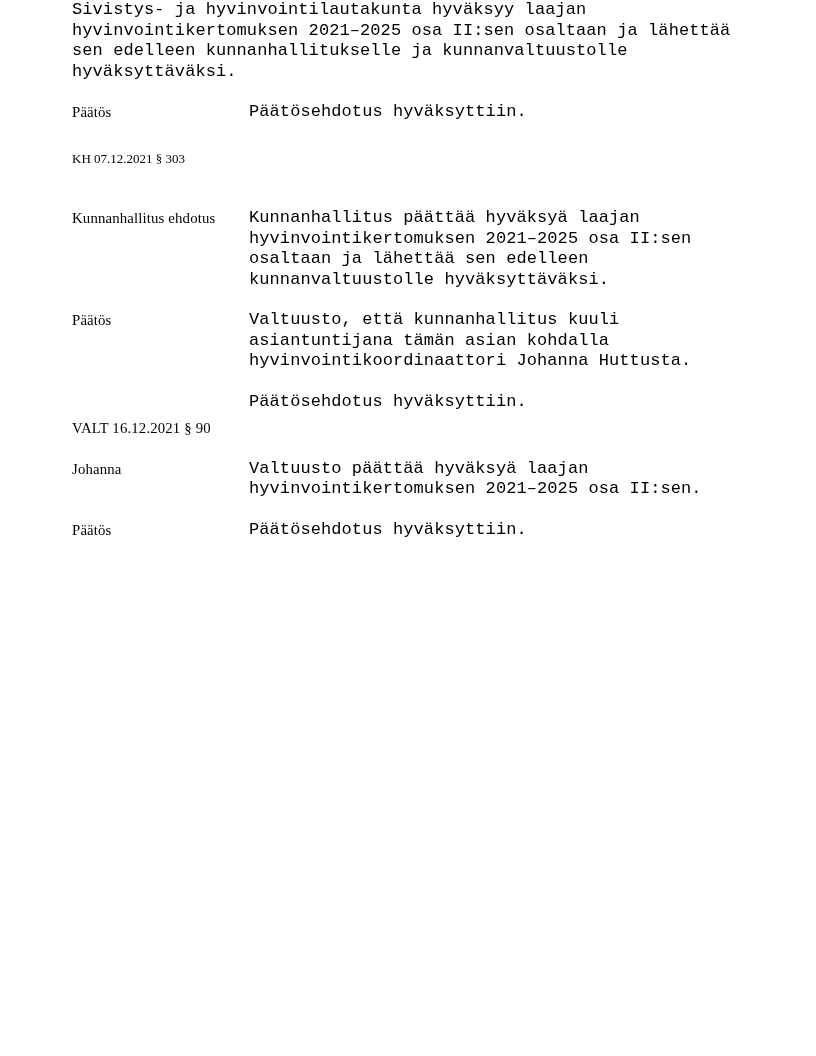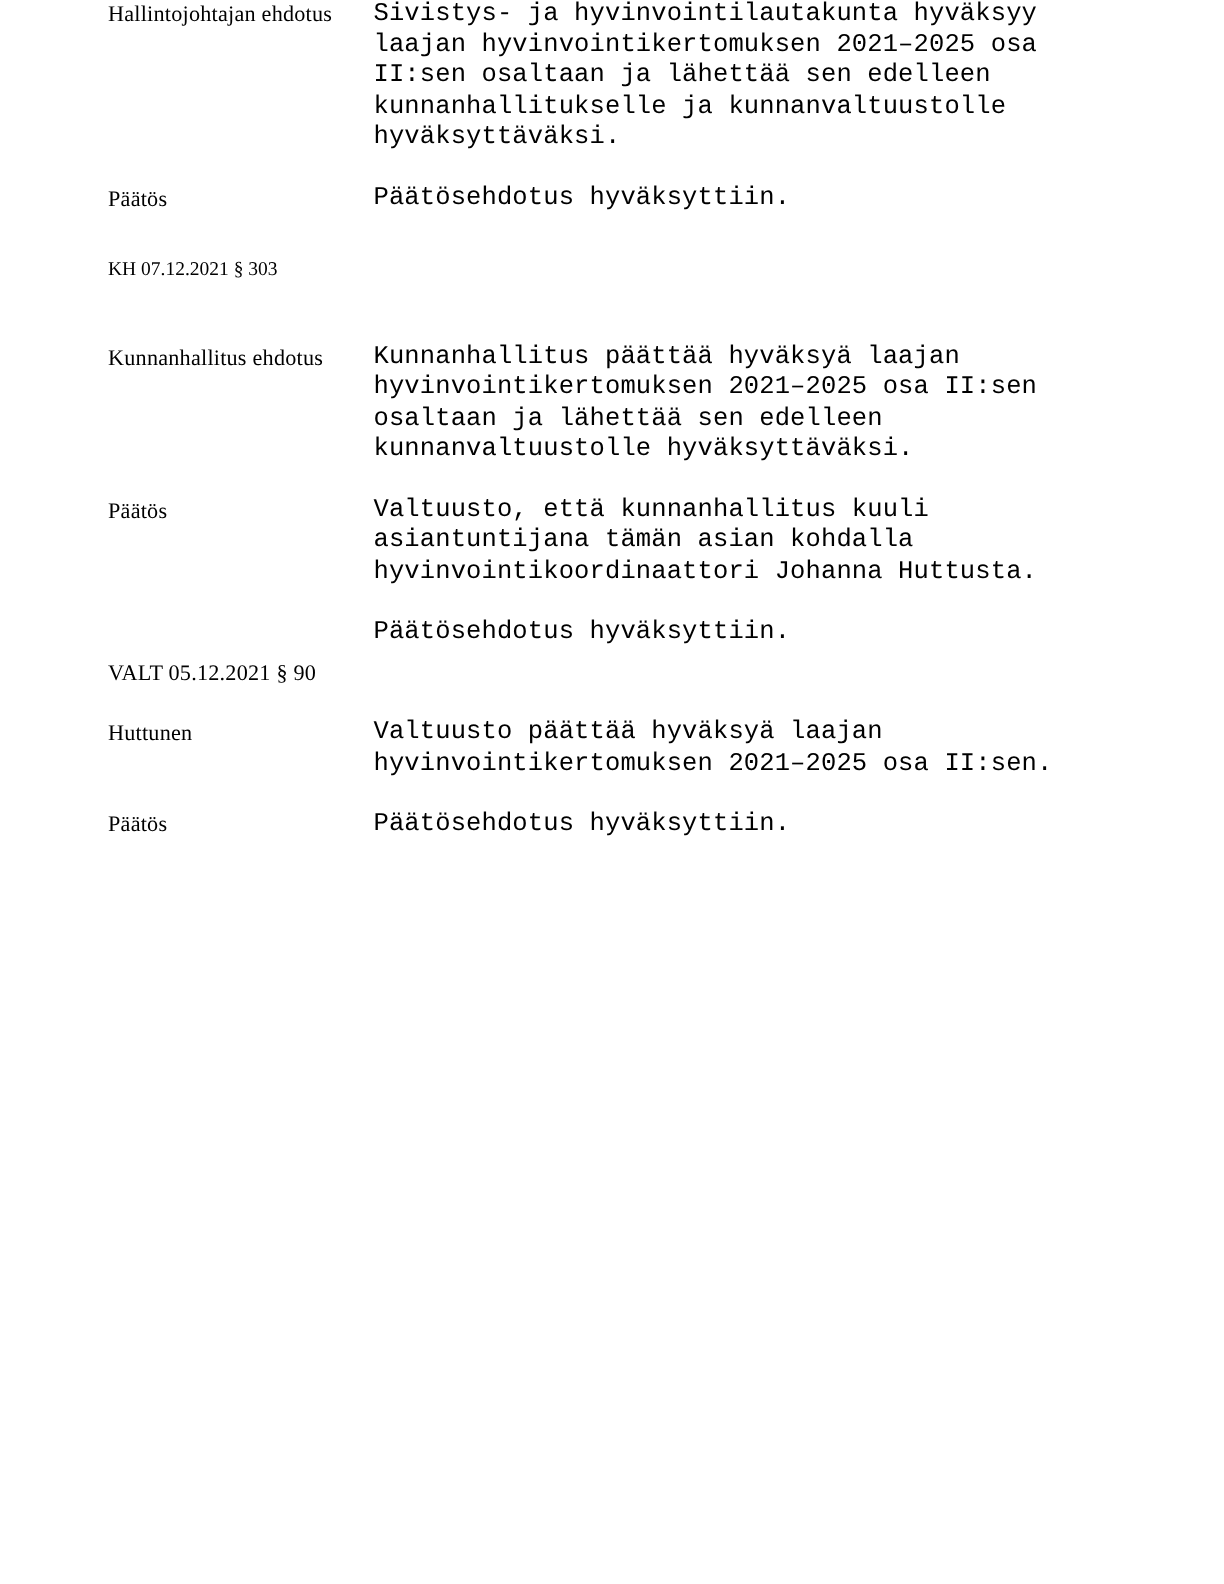--- a/index.html
+++ b/index.html
@@ -56,21 +56,20 @@
   .spacer-xl { height: 39px; }
   .tight { height: 6px; }
 </style>
 </head>
 <body>
 
 <div class="page">
   <div class="doc-body">
 
     <div class="row">
-      <div class="label-col">Hallintojohtajan ehdotus</div>
       <div class="text-col">
         <p>Sivistys- ja hyvinvointilautakunta hyväksyy laajan hyvinvointikertomuksen 2021–2025 osa II:sen osaltaan ja lähettää sen edelleen kunnanhallitukselle ja kunnanvaltuustolle hyväksyttäväksi.</p>
       </div>
     </div>
 
     <div class="spacer-md"></div>
 
     <div class="row">
       <div class="label-col">Päätös</div>
       <div class="text-col">
@@ -101,27 +100,27 @@
       <div class="text-col">
         <p>Valtuusto, että kunnanhallitus kuuli asiantuntijana tämän asian kohdalla hyvinvointikoordinaattori Johanna Huttusta.</p>
         <div class="spacer-md"></div>
         <p>Päätösehdotus hyväksyttiin.</p>
       </div>
     </div>
 
     <div class="tight"></div>
 
     <div class="row">
-      <div class="label-col">VALT 05.12.2021 § 90</div>
+      <div class="label-col">VALT 16.12.2021 § 90</div>
     </div>
 
     <div class="spacer-md"></div>
 
     <div class="row">
-      <div class="label-col">Huttunen</div>
+      <div class="label-col">Johanna</div>
       <div class="text-col">
         <p>Valtuusto päättää hyväksyä laajan hyvinvointikertomuksen 2021–2025 osa II:sen.</p>
       </div>
     </div>
 
     <div class="spacer-md"></div>
 
     <div class="row">
       <div class="label-col">Päätös</div>
       <div class="text-col">

